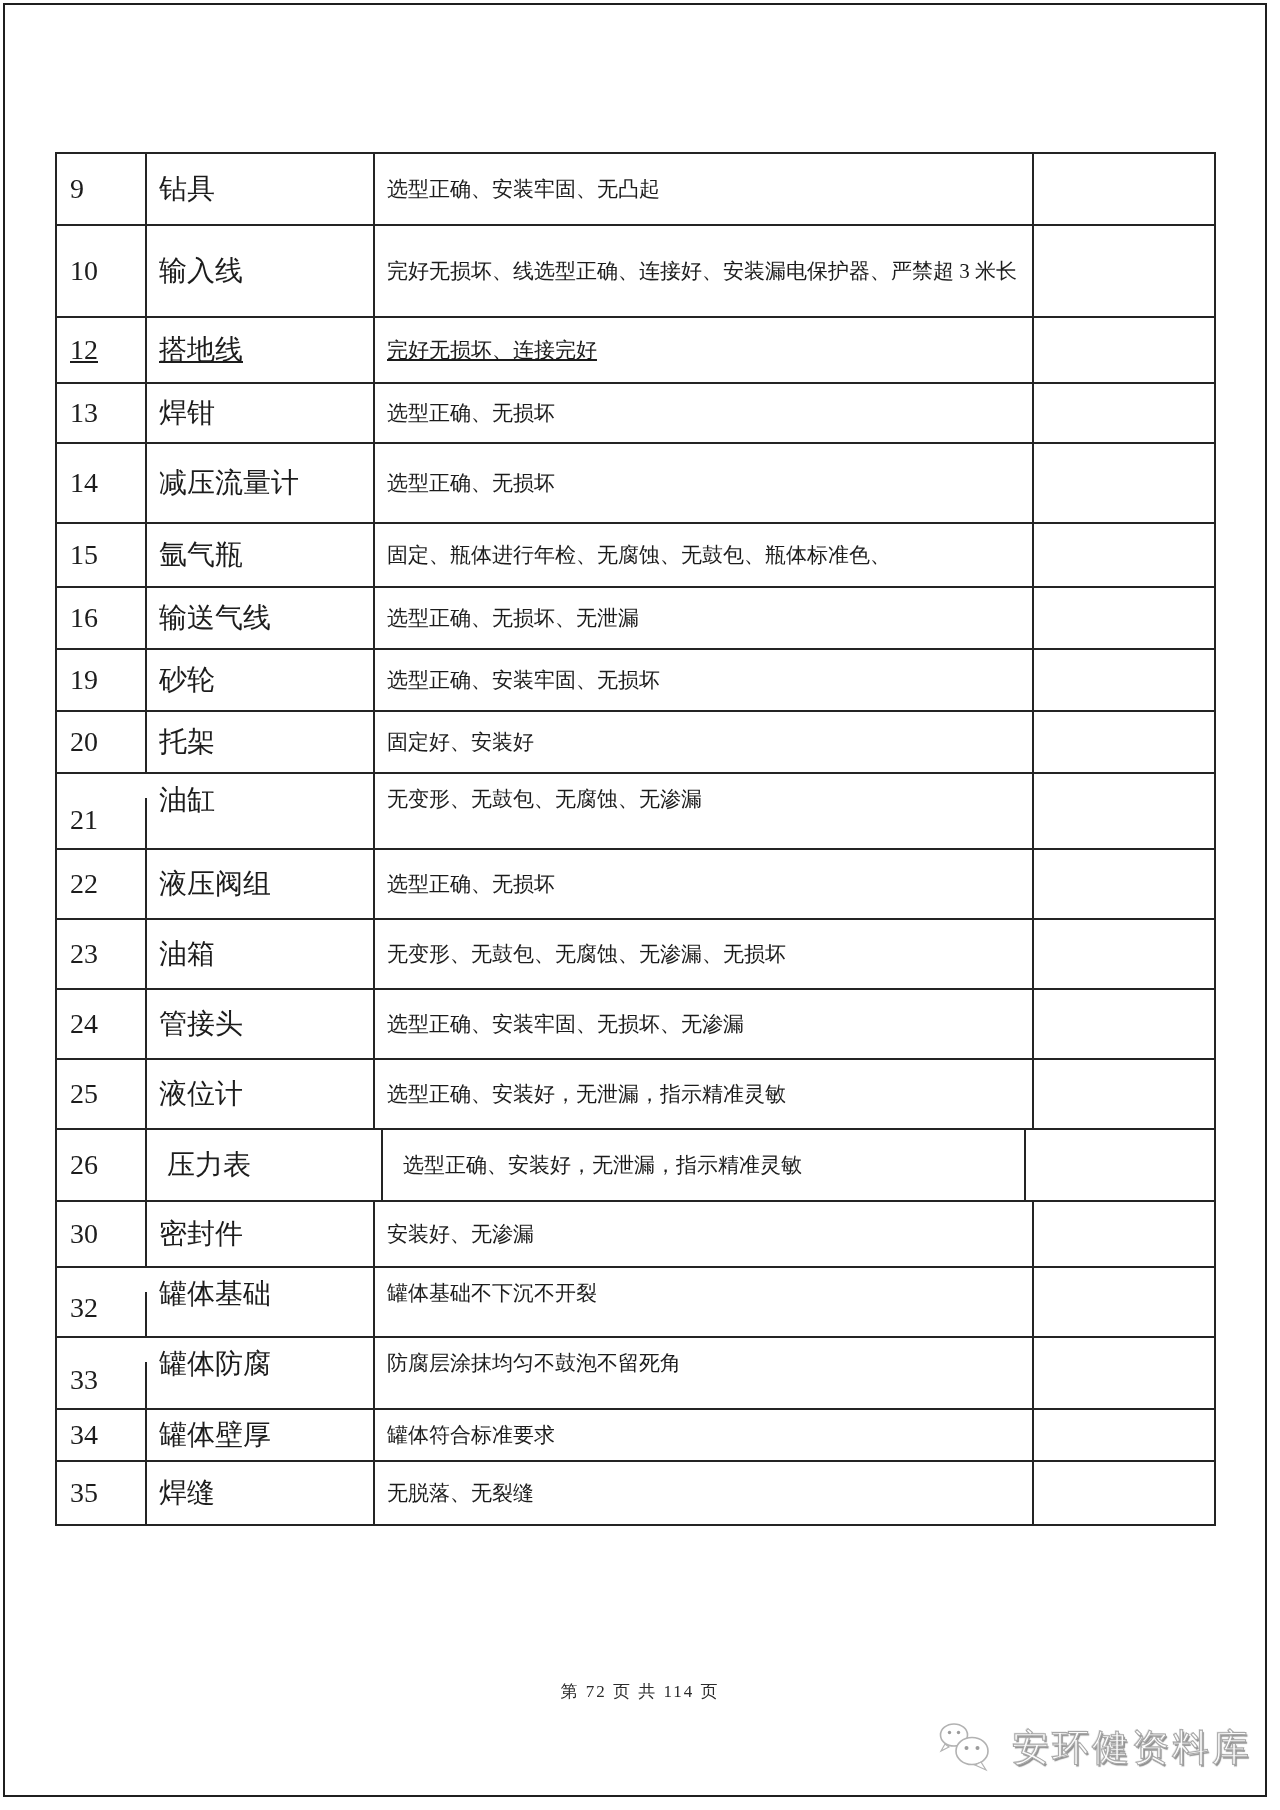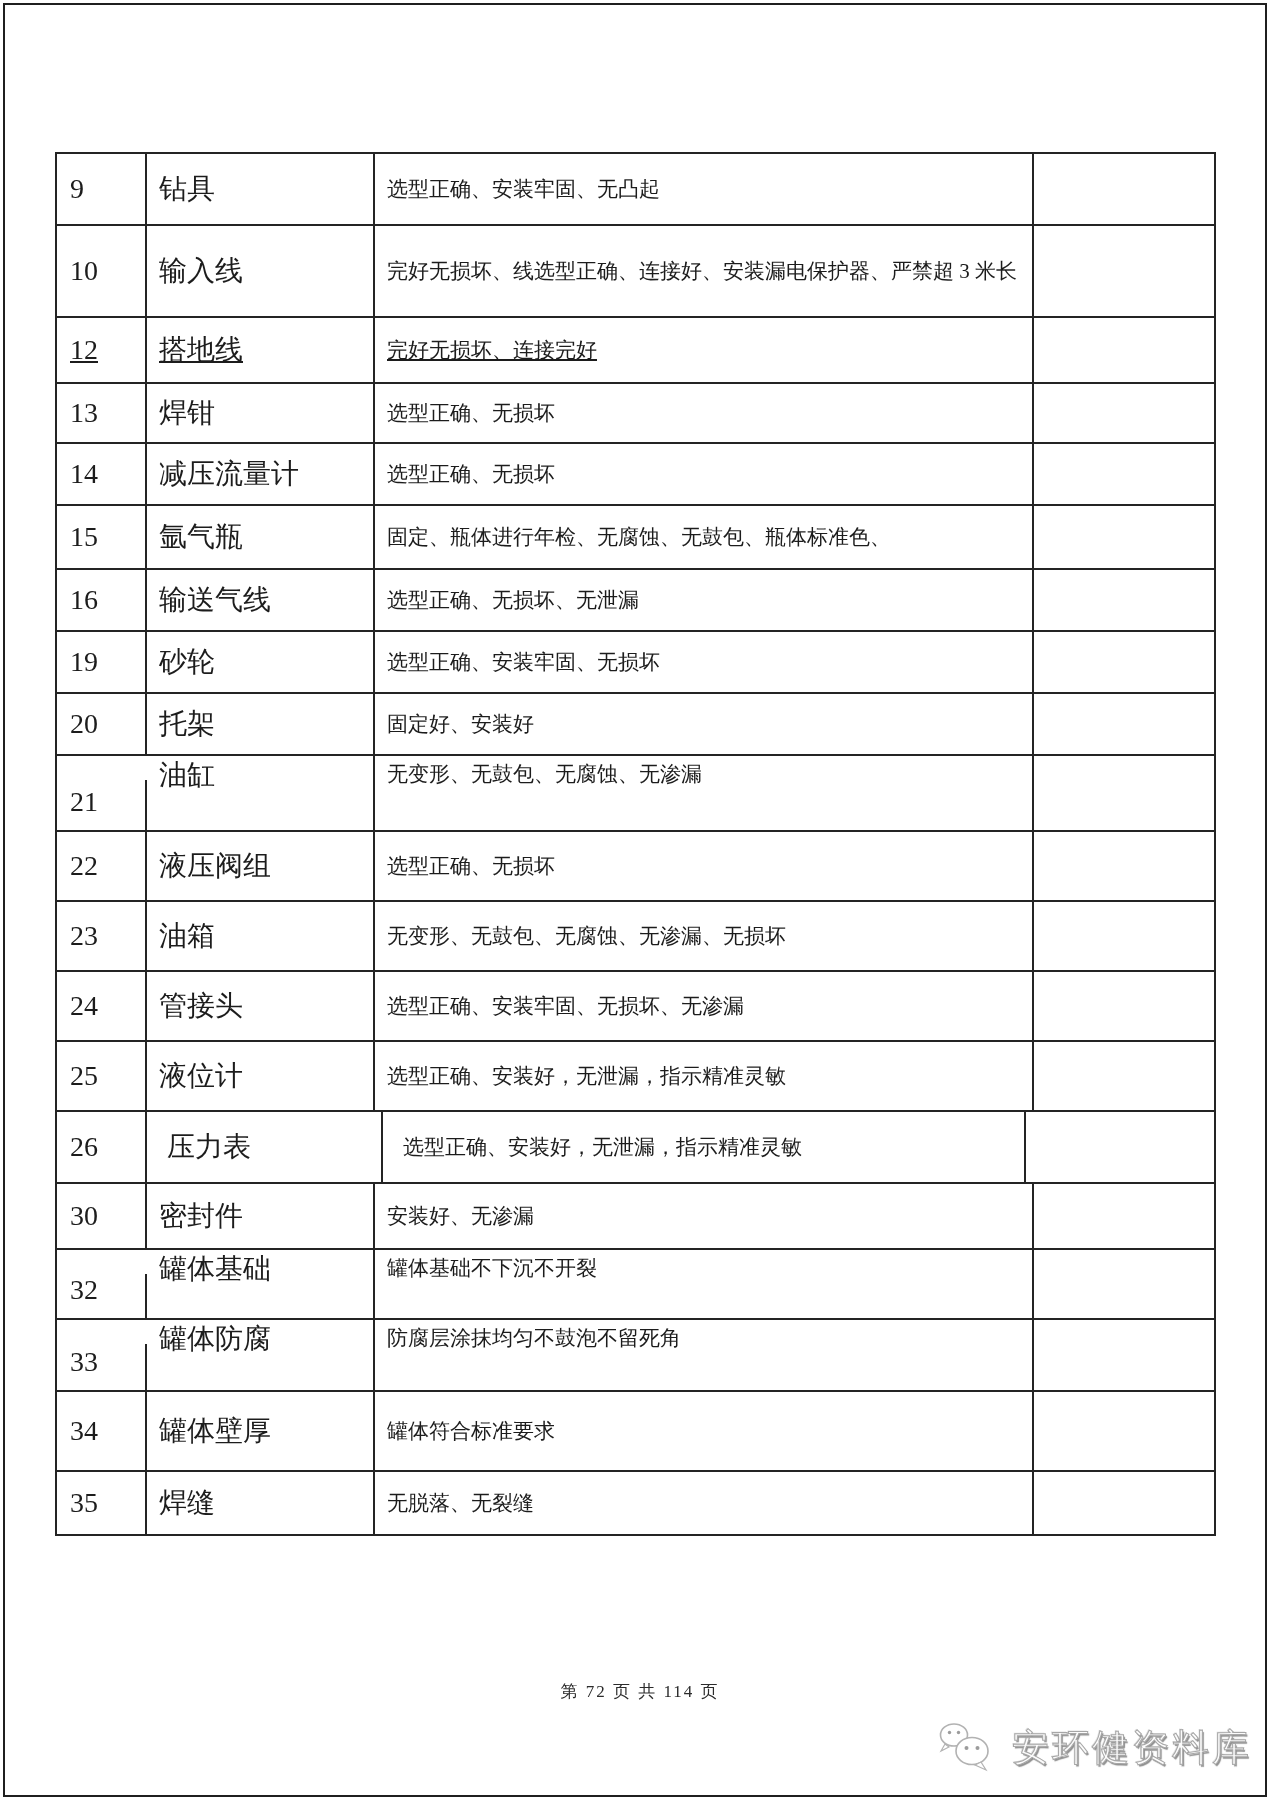--- a/index.html
+++ b/index.html
@@ -55,21 +55,21 @@
     flex:1;
     border-right:2px solid #242424;
     font-size:21px;
     line-height:1.72;
     padding-left:12px;
     padding-right:14px;
   }
   .c-result{width:180px;}
   
   .t-row.offset .c-item,
-  .t-row.offset .c-criteria{align-items:flex-start;}
+  .t-row.offset .c-criteria{align-items:flex-start;padding-top:7px;}
   .t-row.offset .c-no{align-items:flex-end;padding-bottom:12px;margin-top:24px;}
   .page-footer{
     position:absolute;
     left:0;right:0;
     top:1680px;
     text-align:center;
     font-size:17px;
     letter-spacing:2px;
     color:#2b2b2b;
   }
@@ -118,21 +118,21 @@
         <div class="cell c-item">搭地线</div>
         <div class="cell c-criteria">完好无损坏、连接完好</div>
         <div class="cell c-result"></div>
       </div>
       <div class="t-row" style="height: 60px;">
         <div class="cell c-no">13</div>
         <div class="cell c-item">焊钳</div>
         <div class="cell c-criteria">选型正确、无损坏</div>
         <div class="cell c-result"></div>
       </div>
-      <div class="t-row" style="height: 62px;">
+      <div class="t-row" style="height: 80px;">
         <div class="cell c-no">14</div>
         <div class="cell c-item">减压流量计</div>
         <div class="cell c-criteria">选型正确、无损坏</div>
         <div class="cell c-result"></div>
       </div>
       <div class="t-row" style="height: 64px;">
         <div class="cell c-no">15</div>
         <div class="cell c-item">氩气瓶</div>
         <div class="cell c-criteria">固定、瓶体进行年检、无腐蚀、无鼓包、瓶体标准色、</div>
         <div class="cell c-result"></div>
@@ -202,21 +202,21 @@
         <div class="cell c-item">罐体基础</div>
         <div class="cell c-criteria">罐体基础不下沉不开裂</div>
         <div class="cell c-result"></div>
       </div>
       <div class="t-row offset" style="height: 72px;">
         <div class="cell c-no">33</div>
         <div class="cell c-item">罐体防腐</div>
         <div class="cell c-criteria">防腐层涂抹均匀不鼓泡不留死角</div>
         <div class="cell c-result"></div>
       </div>
-      <div class="t-row" style="height: 80px;">
+      <div class="t-row" style="height: 52px;">
         <div class="cell c-no">34</div>
         <div class="cell c-item">罐体壁厚</div>
         <div class="cell c-criteria">罐体符合标准要求</div>
         <div class="cell c-result"></div>
       </div>
       <div class="t-row" style="height: 62px;">
         <div class="cell c-no">35</div>
         <div class="cell c-item">焊缝</div>
         <div class="cell c-criteria">无脱落、无裂缝</div>
         <div class="cell c-result"></div>

